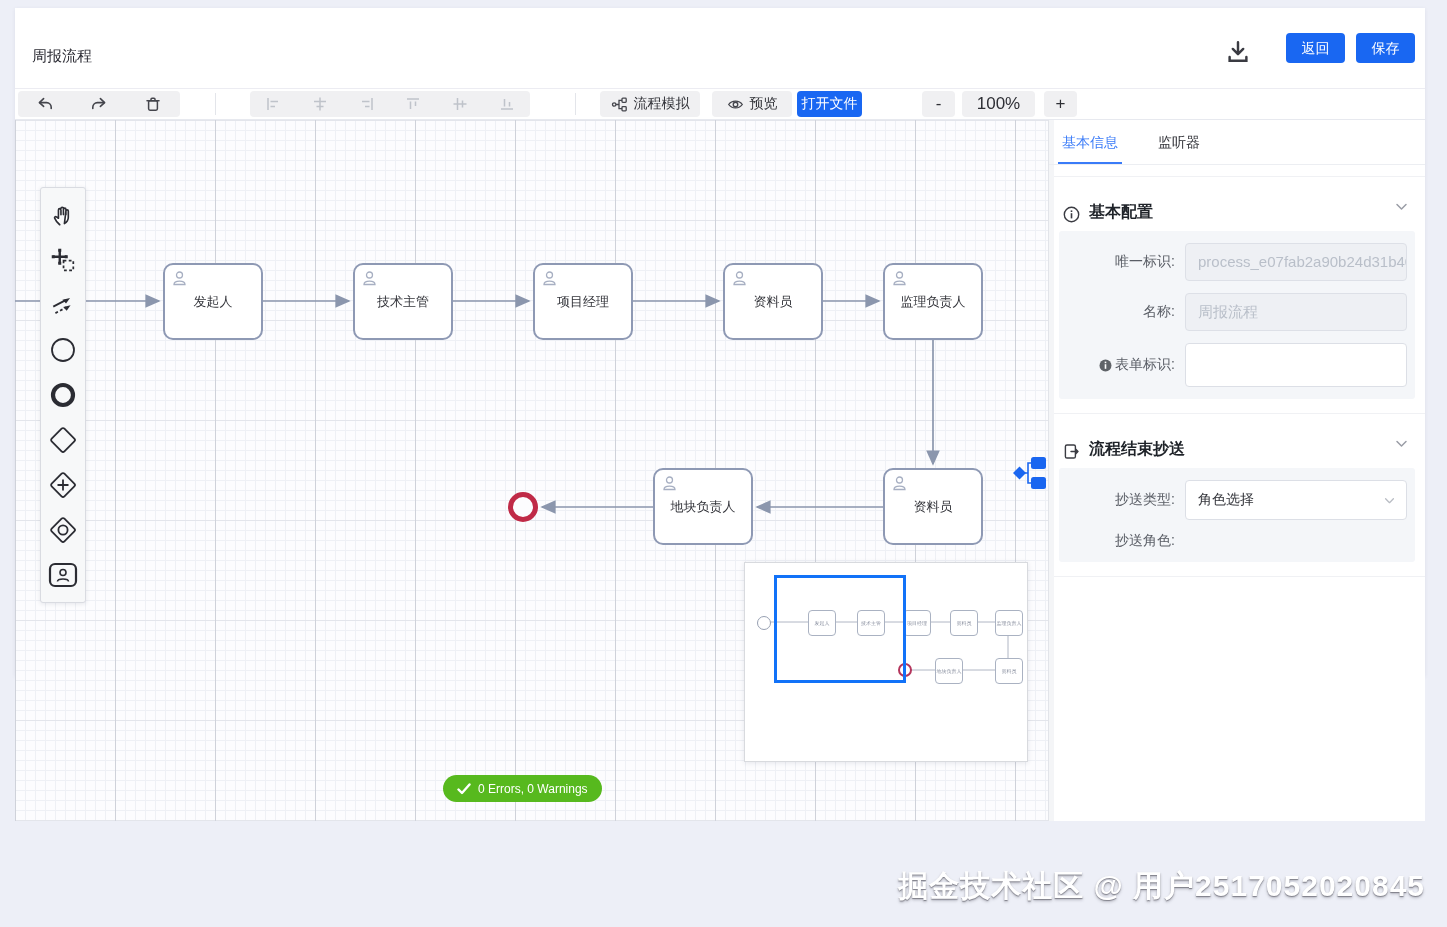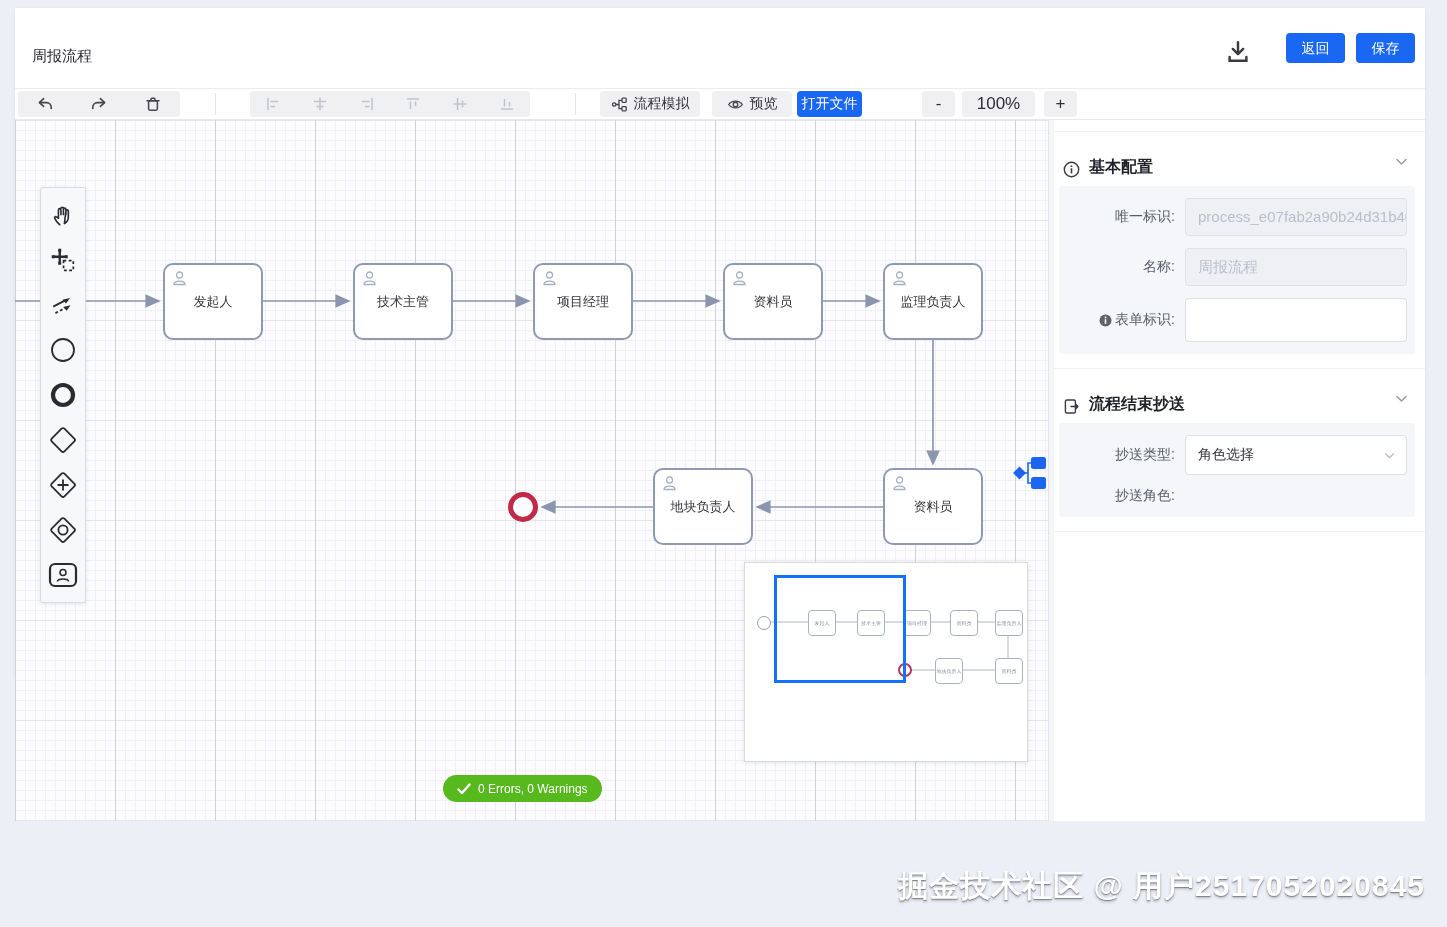--- a/index.html
+++ b/index.html
@@ -371,20 +371,24 @@
           <svg width="14" height="12" viewBox="0 0 14 12">
               <path d="M1.5 6.5 L5 10 L12.5 1.5" fill="none" stroke="#fff" stroke-width="2.4" stroke-linecap="round" stroke-linejoin="round"></path>
             </svg>
           <span>0 Errors, 0 Warnings</span>
         </div>
       </div>
 
       <div class="panel">
         <div class="panel-scroll"></div>
 
+        <div class="tabs">
+          <div class="tab active">基本信息</div>
+          <div class="tab">监听器</div>
+        </div>
         <div class="pdivider" style="margin-top:11px;"></div>
 
         <div class="sec-head">
           <svg width="17" height="17" viewBox="0 0 17 17">
               <circle cx="8.5" cy="8.5" r="7.2" fill="none" stroke="#3a3b42" stroke-width="1.4"></circle>
               <rect x="7.7" y="4.4" width="1.6" height="1.6" fill="#3a3b42"></rect>
               <rect x="7.7" y="7.2" width="1.6" height="5.2" fill="#3a3b42"></rect>
             </svg>
           <span class="sec-title">基本配置</span>
           <div class="sec-chev">

